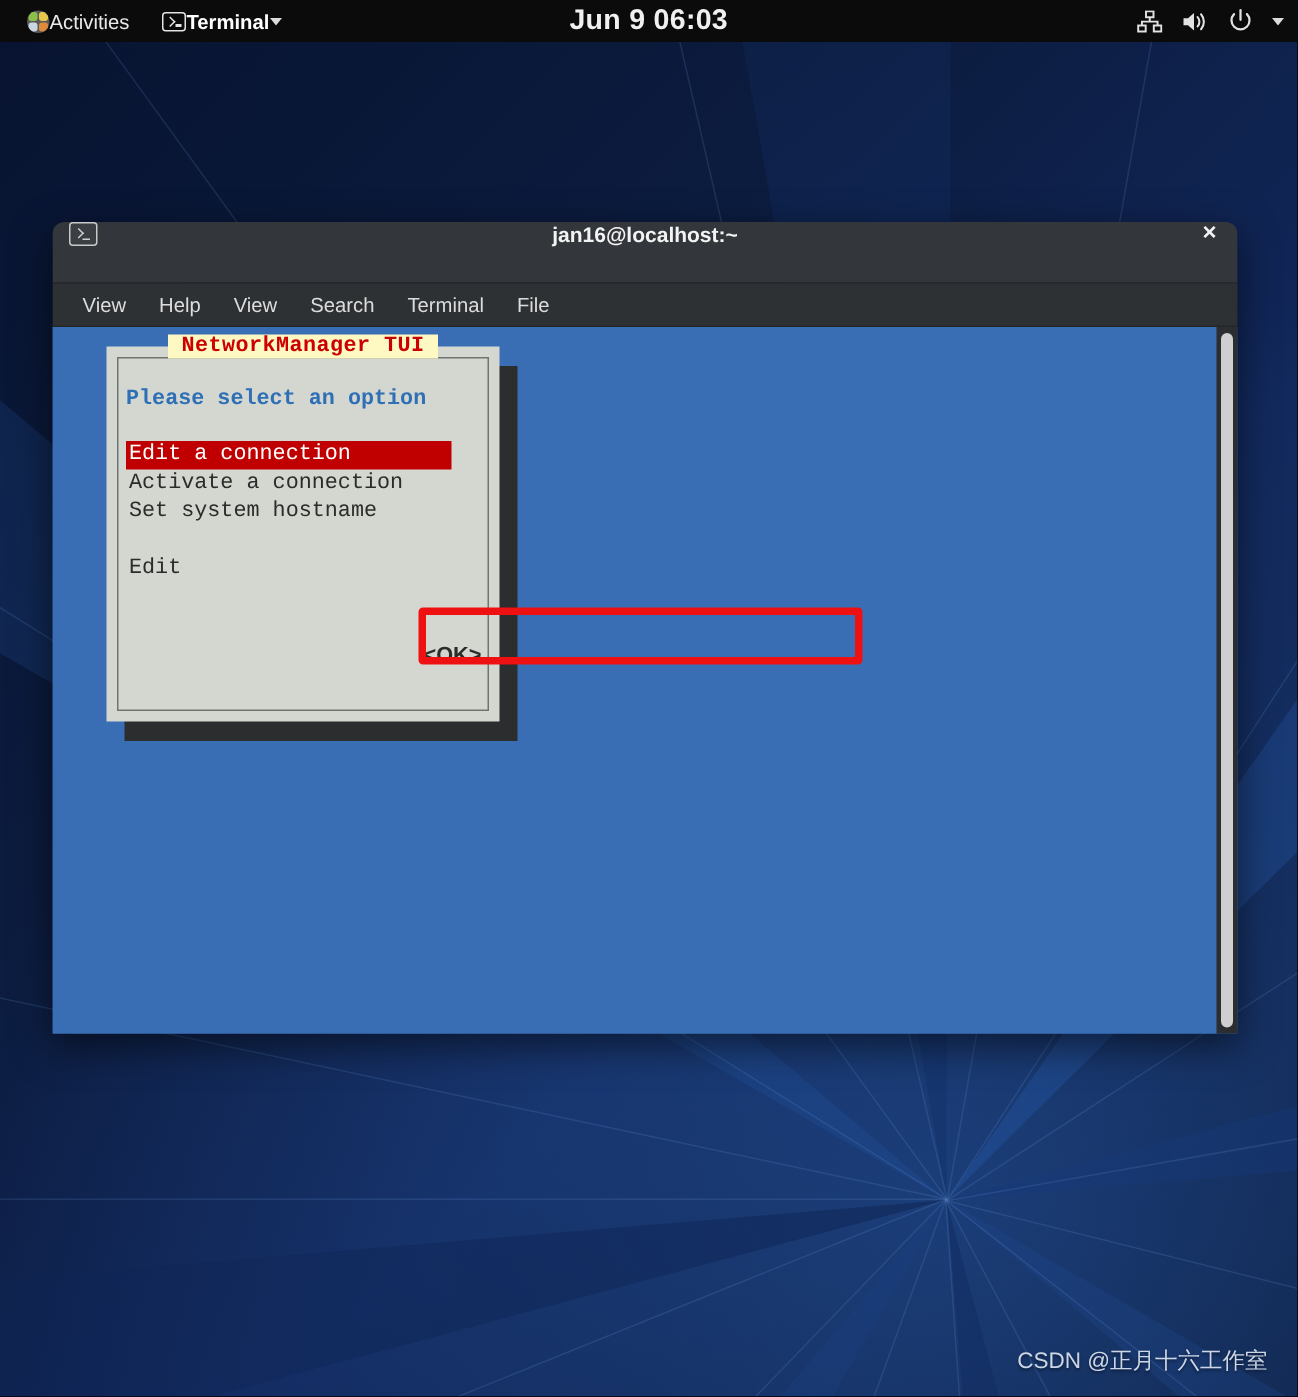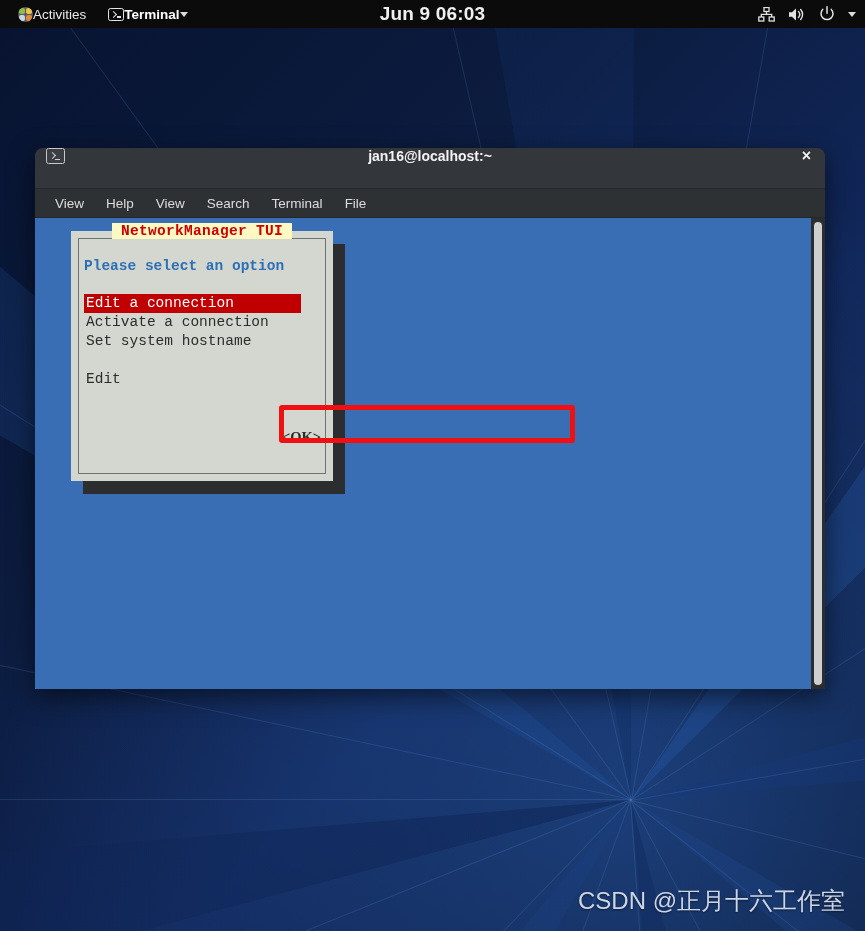--- a/index.html
+++ b/index.html
@@ -280,21 +280,21 @@
     color:#ffffff;
     width: 215px;
     padding-left:2px;
   }
   .nm-spacer { height:19px; }
   .nm-ok {
     position:absolute;
     right: 12px;
     bottom: 34px;
     color:#2a2d2a;
-    font-family:Liberation Serif, serif;
+    font-family:Liberation Sans, sans-serif;
     font-size:14.5px;
     font-weight:bold;
     white-space:pre;
   }
 
   
   .annotation-box {
     position:absolute;
     left: 279px; top: 405px;
     width: 296px; height: 38px;
@@ -303,21 +303,21 @@
     box-sizing: border-box;
     z-index: 40;
     pointer-events:none;
   }
 
   
   .watermark {
     position:absolute;
     right: 20px; bottom: 14px;
     color: #ccd6e6;
-    font-size: 24px;
+    font-size: 15px;
     font-family: "Liberation Sans", sans-serif;
     text-shadow: 0 1px 2px rgba(0,0,0,.45);
     z-index: 45;
     white-space: nowrap;
   }
 </style>
 </head>
 <body>
 
 <div id="screen">

